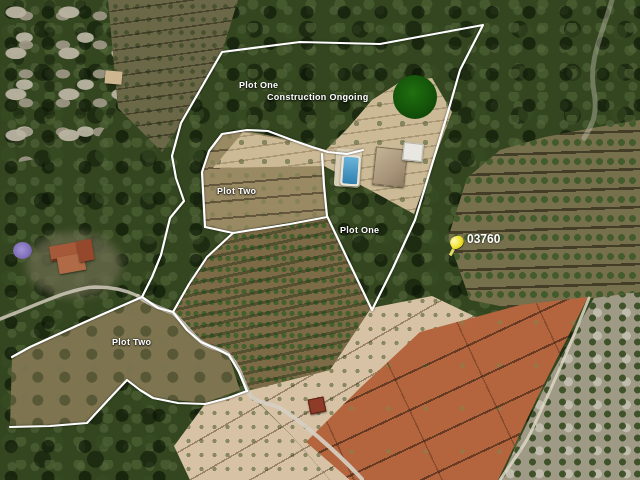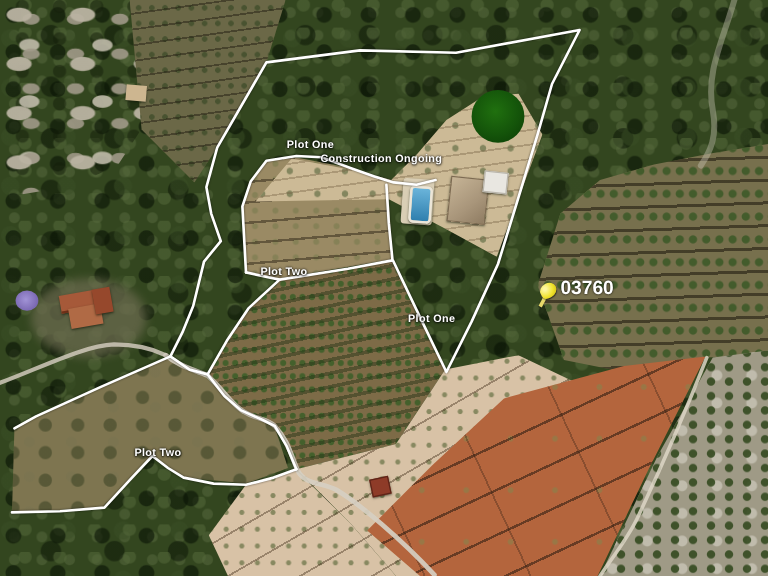--- a/index.html
+++ b/index.html
@@ -123,24 +123,24 @@
   .house-a{left:50px;top:244px;width:30px;height:13px;transform:rotate(-10deg);background:#a65939;border-bottom:2px solid #6e3018;}
   .house-b{left:58px;top:255px;width:27px;height:17px;transform:rotate(-10deg);background:#b06a45;}
   .house-c{left:78px;top:240px;width:15px;height:21px;transform:rotate(-10deg);background:#96482c;}
 
   
   .status-circle{position:absolute;left:393px;top:75px;width:44px;height:44px;border-radius:50%;
     background:radial-gradient(circle at 45% 40%, #20700f 0%, #14540a 55%, #0b3a05 100%);}
 
   
   .map-label{position:absolute;color:#fff;font-weight:bold;font-size:9px;letter-spacing:.3px;
-    text-shadow:0 0 2px #000,0 1px 2px rgba(0,0,0,.85);white-space:nowrap;margin-top:35px;}
+    text-shadow:0 0 2px #000,0 1px 2px rgba(0,0,0,.85);white-space:nowrap;}
   .watermark{position:absolute;left:270px;top:228px;font-size:13.5px;color:rgba(255,255,255,0.55);
     text-shadow:0 0 1px rgba(70,70,70,0.5);letter-spacing:.2px;white-space:nowrap;}
-  .marker-label{position:absolute;left:467px;top:232px;color:#fff;font-size:16px;font-weight:bold;
+  .marker-label{position:absolute;left:467px;top:232px;color:#fff;font-size:12px;font-weight:bold;
     text-shadow:0 0 2px #000;white-space:nowrap;}
 
   
   .pushpin{position:absolute;left:446px;top:234px;width:22px;height:26px;}
   .pushpin .head{position:absolute;left:4px;top:2px;width:14px;height:12px;border-radius:50% 50% 55% 35%;
     transform:rotate(-28deg);
     background:radial-gradient(circle at 35% 30%, #fdf7a0 10%, #f0e32e 55%, #c3ad00 100%);
     box-shadow:0 1px 1px rgba(0,0,0,.6);}
   .pushpin .stem{position:absolute;left:5px;top:12px;width:2.5px;height:10px;background:#e6da6a;
     transform:rotate(28deg);box-shadow:0 1px 1px rgba(0,0,0,.5);}

